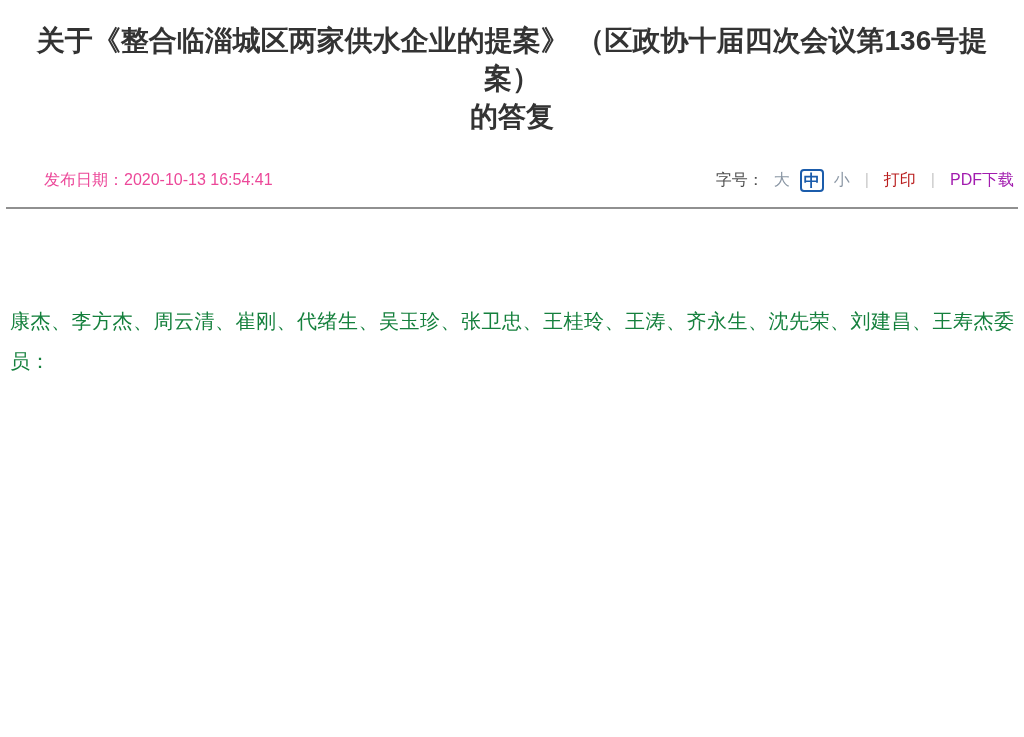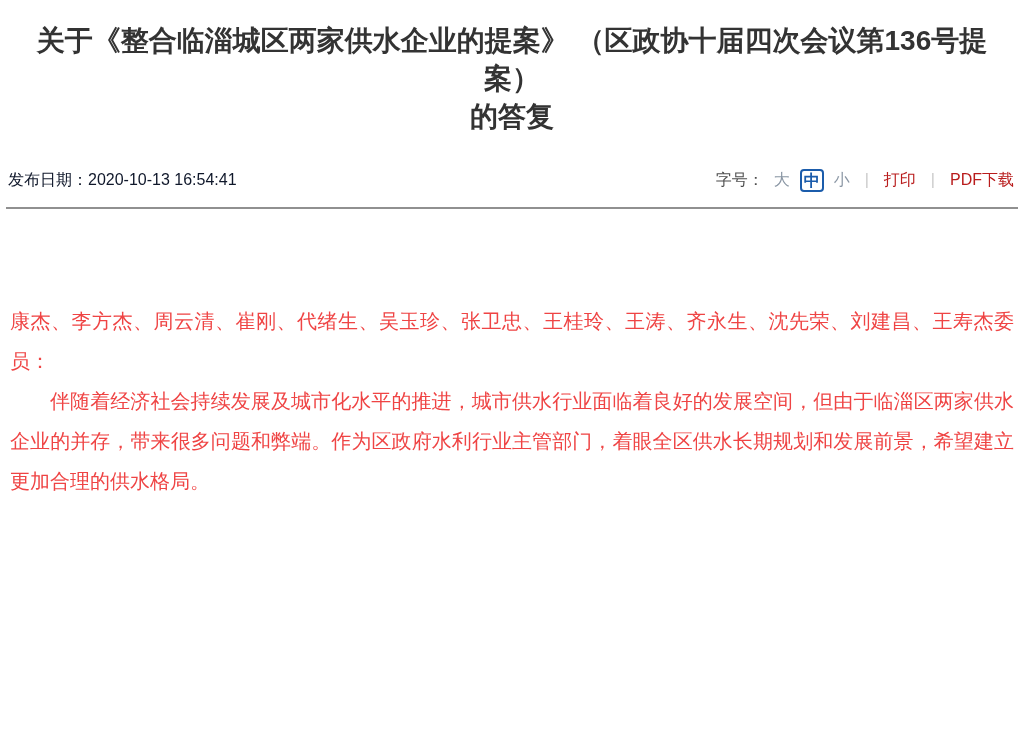--- a/index.html
+++ b/index.html
@@ -21,53 +21,53 @@
     text-align: center;
   }
   .meta {
     display: flex;
     justify-content: space-between;
     align-items: center;
     padding: 24px 10px 0 8px;
     font-size: 16px;
     line-height: 24px;
   }
-  .date { color: #0f172a; }
+  .date { color: #ec4899; margin-left: 36px; }
   .controls {
     display: flex;
     align-items: center;
     gap: 10px;
   }
   .fs-label { color: #4d4d4d; }
   .size-opt {
     color: #8a96a4;
     cursor: pointer;
   }
   .size-opt.selected {
     color: #1b5cab;
     font-weight: bold;
     border: 2px solid #1b5cab;
     border-radius: 4px;
     padding: 0 2px;
     line-height: 19px;
   }
   .sep { color: #c9c9c9; margin: 0 5px; }
   .print { color: #b91c1c; cursor: pointer; }
-  .pdf { color: #b91c1c; cursor: pointer; }
+  .pdf { color: #a21caf; cursor: pointer; }
   .divider {
     margin: 15px 6px 0 6px;
     height: 2px;
     background: #909090;
   }
   .content {
     padding: 92px 10px 0 10px;
     font-family: "Liberation Serif", serif;
     font-size: 20px;
     line-height: 40px;
-    color: #ef4444;
+    color: #15803d;
     text-align: justify;
   }
   .content p { margin: 0; text-indent: 2em; }
   .content p.no-indent { text-indent: 0; }
 </style>
 </head>
 <body>
 
 <h1 class="title"><span>关于《整合临淄城区两家供水企业的提案》 （区政协十届四次会议第136号提案）</span><br><span>的答复</span></h1>
 
@@ -82,14 +82,13 @@
     <span class="print">打印</span>
     <span class="sep">|</span>
     <span class="pdf">PDF下载</span>
   </div>
 </div>
 
 <div class="divider"></div>
 
 <div class="content">
   <p class="no-indent">康杰、李方杰、周云清、崔刚、代绪生、吴玉珍、张卫忠、王桂玲、王涛、齐永生、沈先荣、刘建昌、王寿杰委员：</p>
-  <p>伴随着经济社会持续发展及城市化水平的推进，城市供水行业面临着良好的发展空间，但由于临淄区两家供水企业的并存，带来很多问题和弊端。作为区政府水利行业主管部门，着眼全区供水长期规划和发展前景，希望建立更加合理的供水格局。</p>
 </div>
 
 </body></html>

